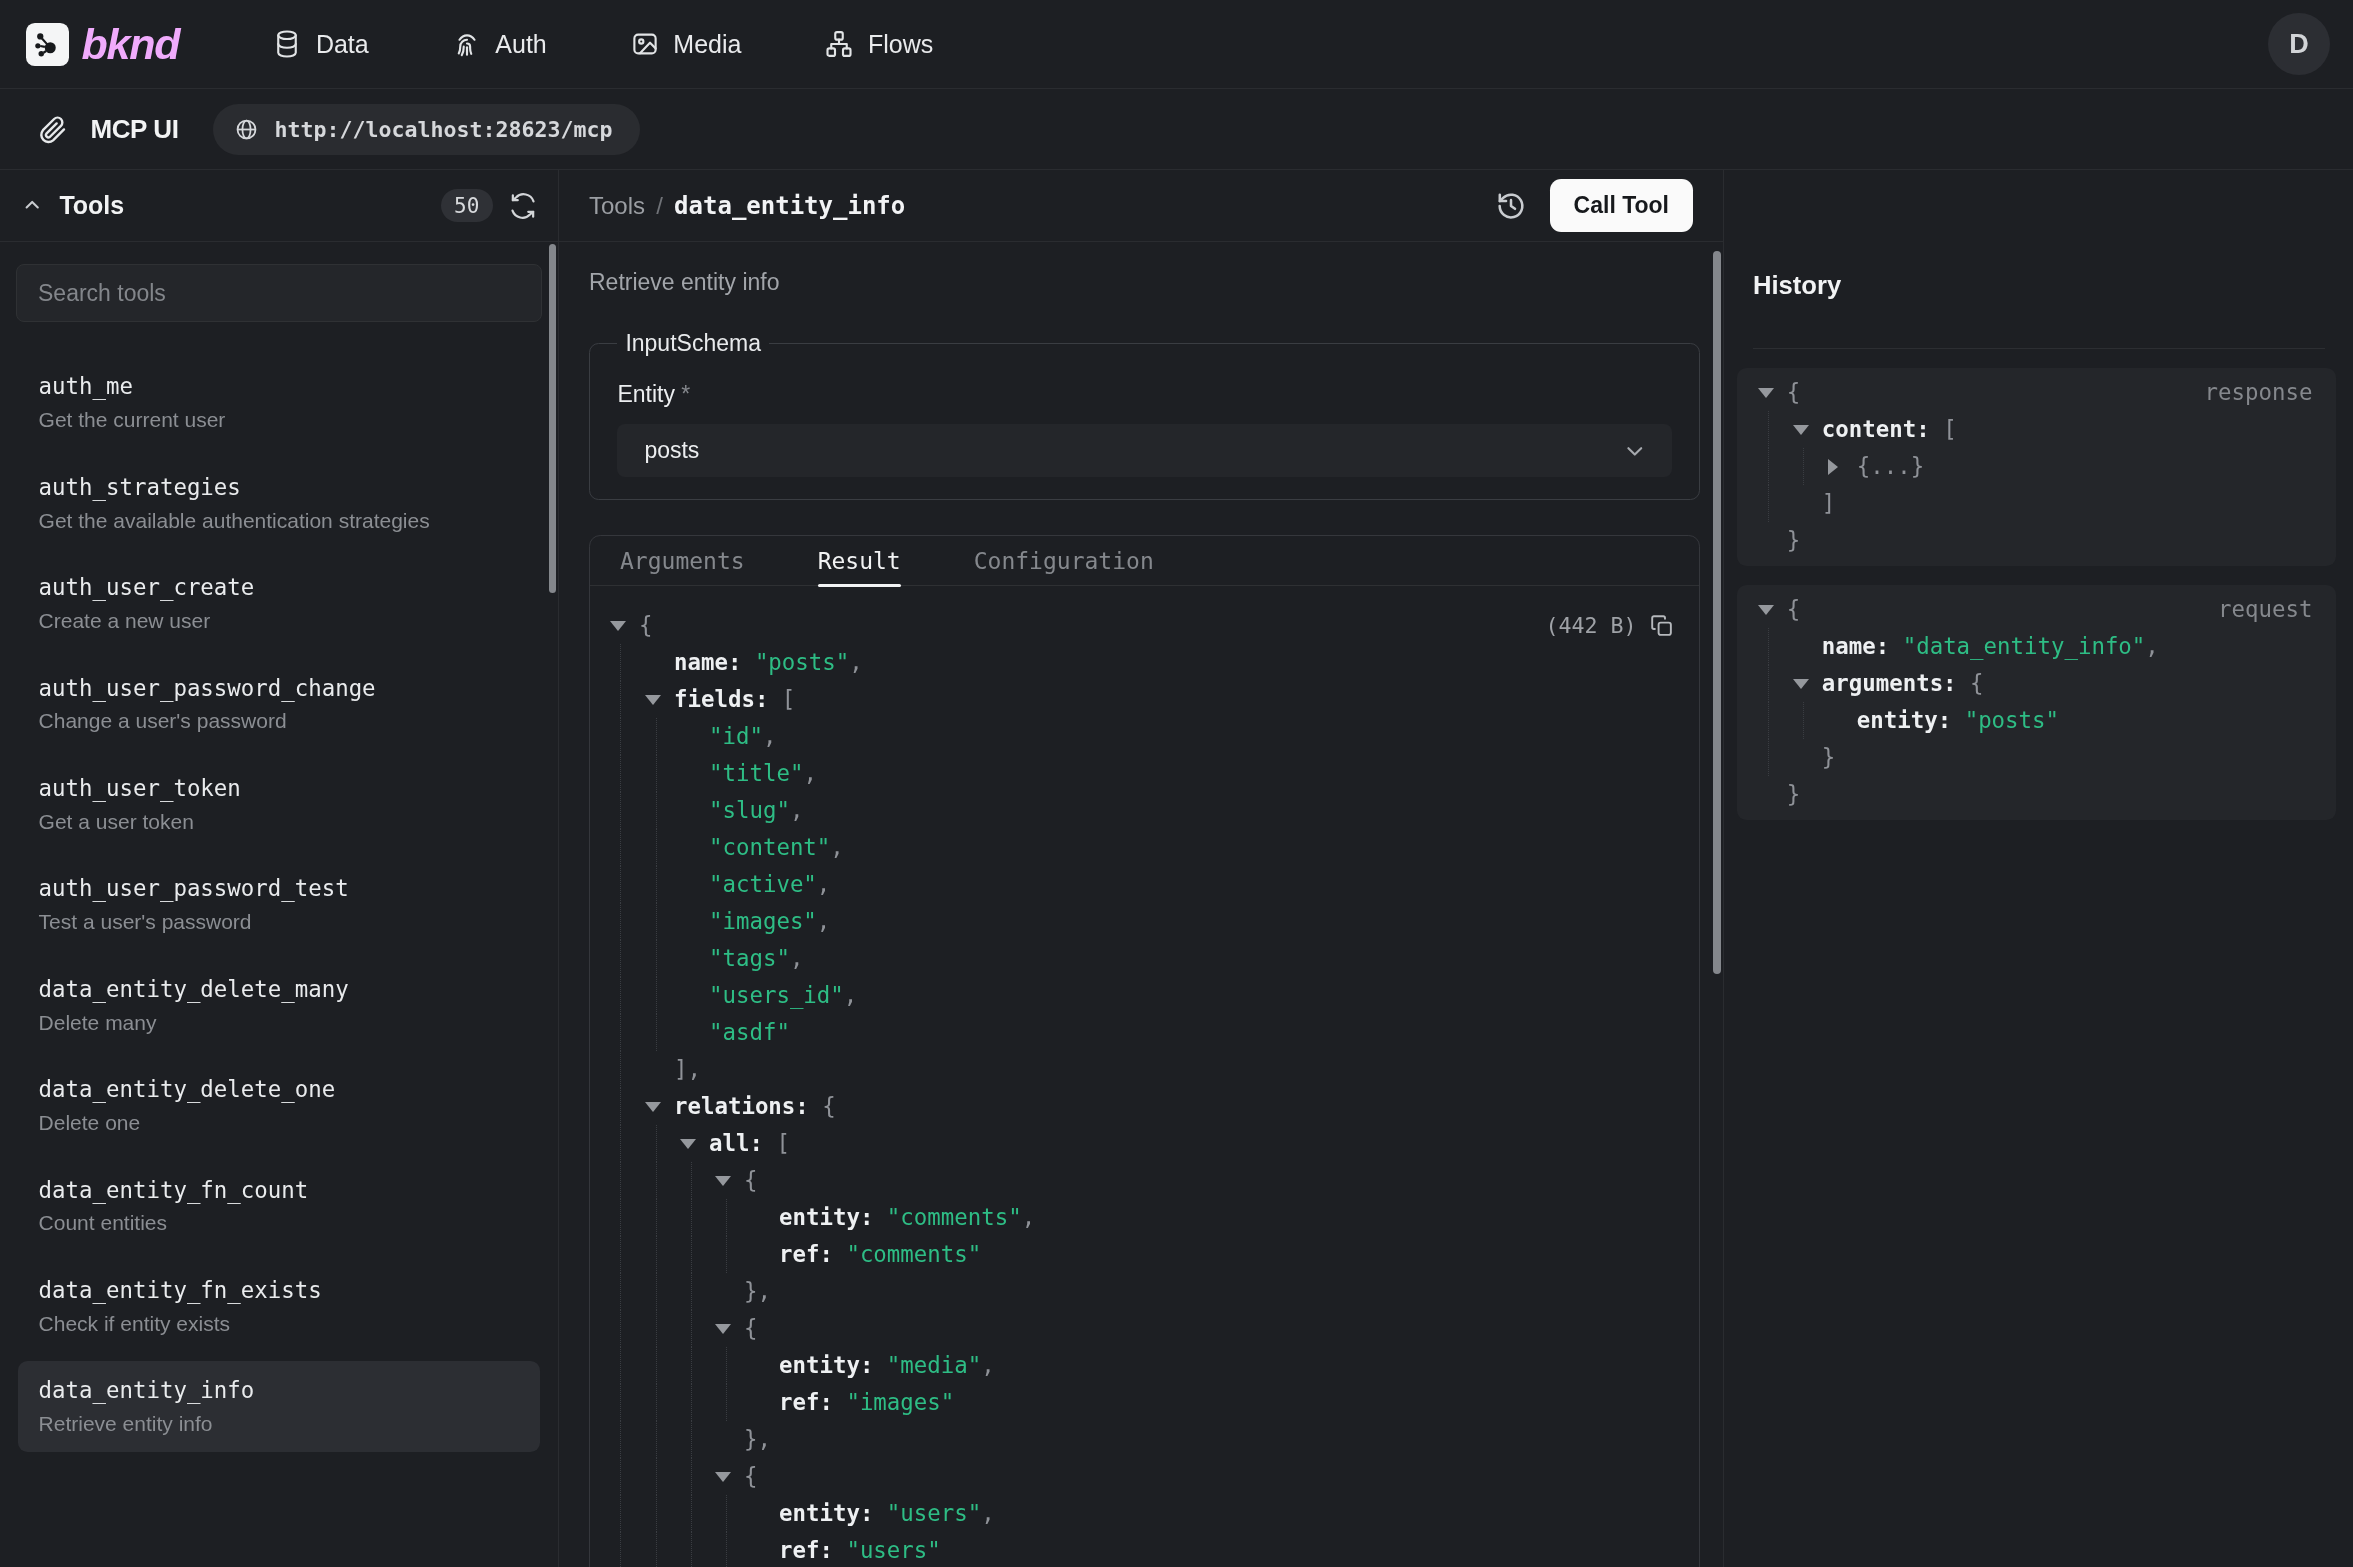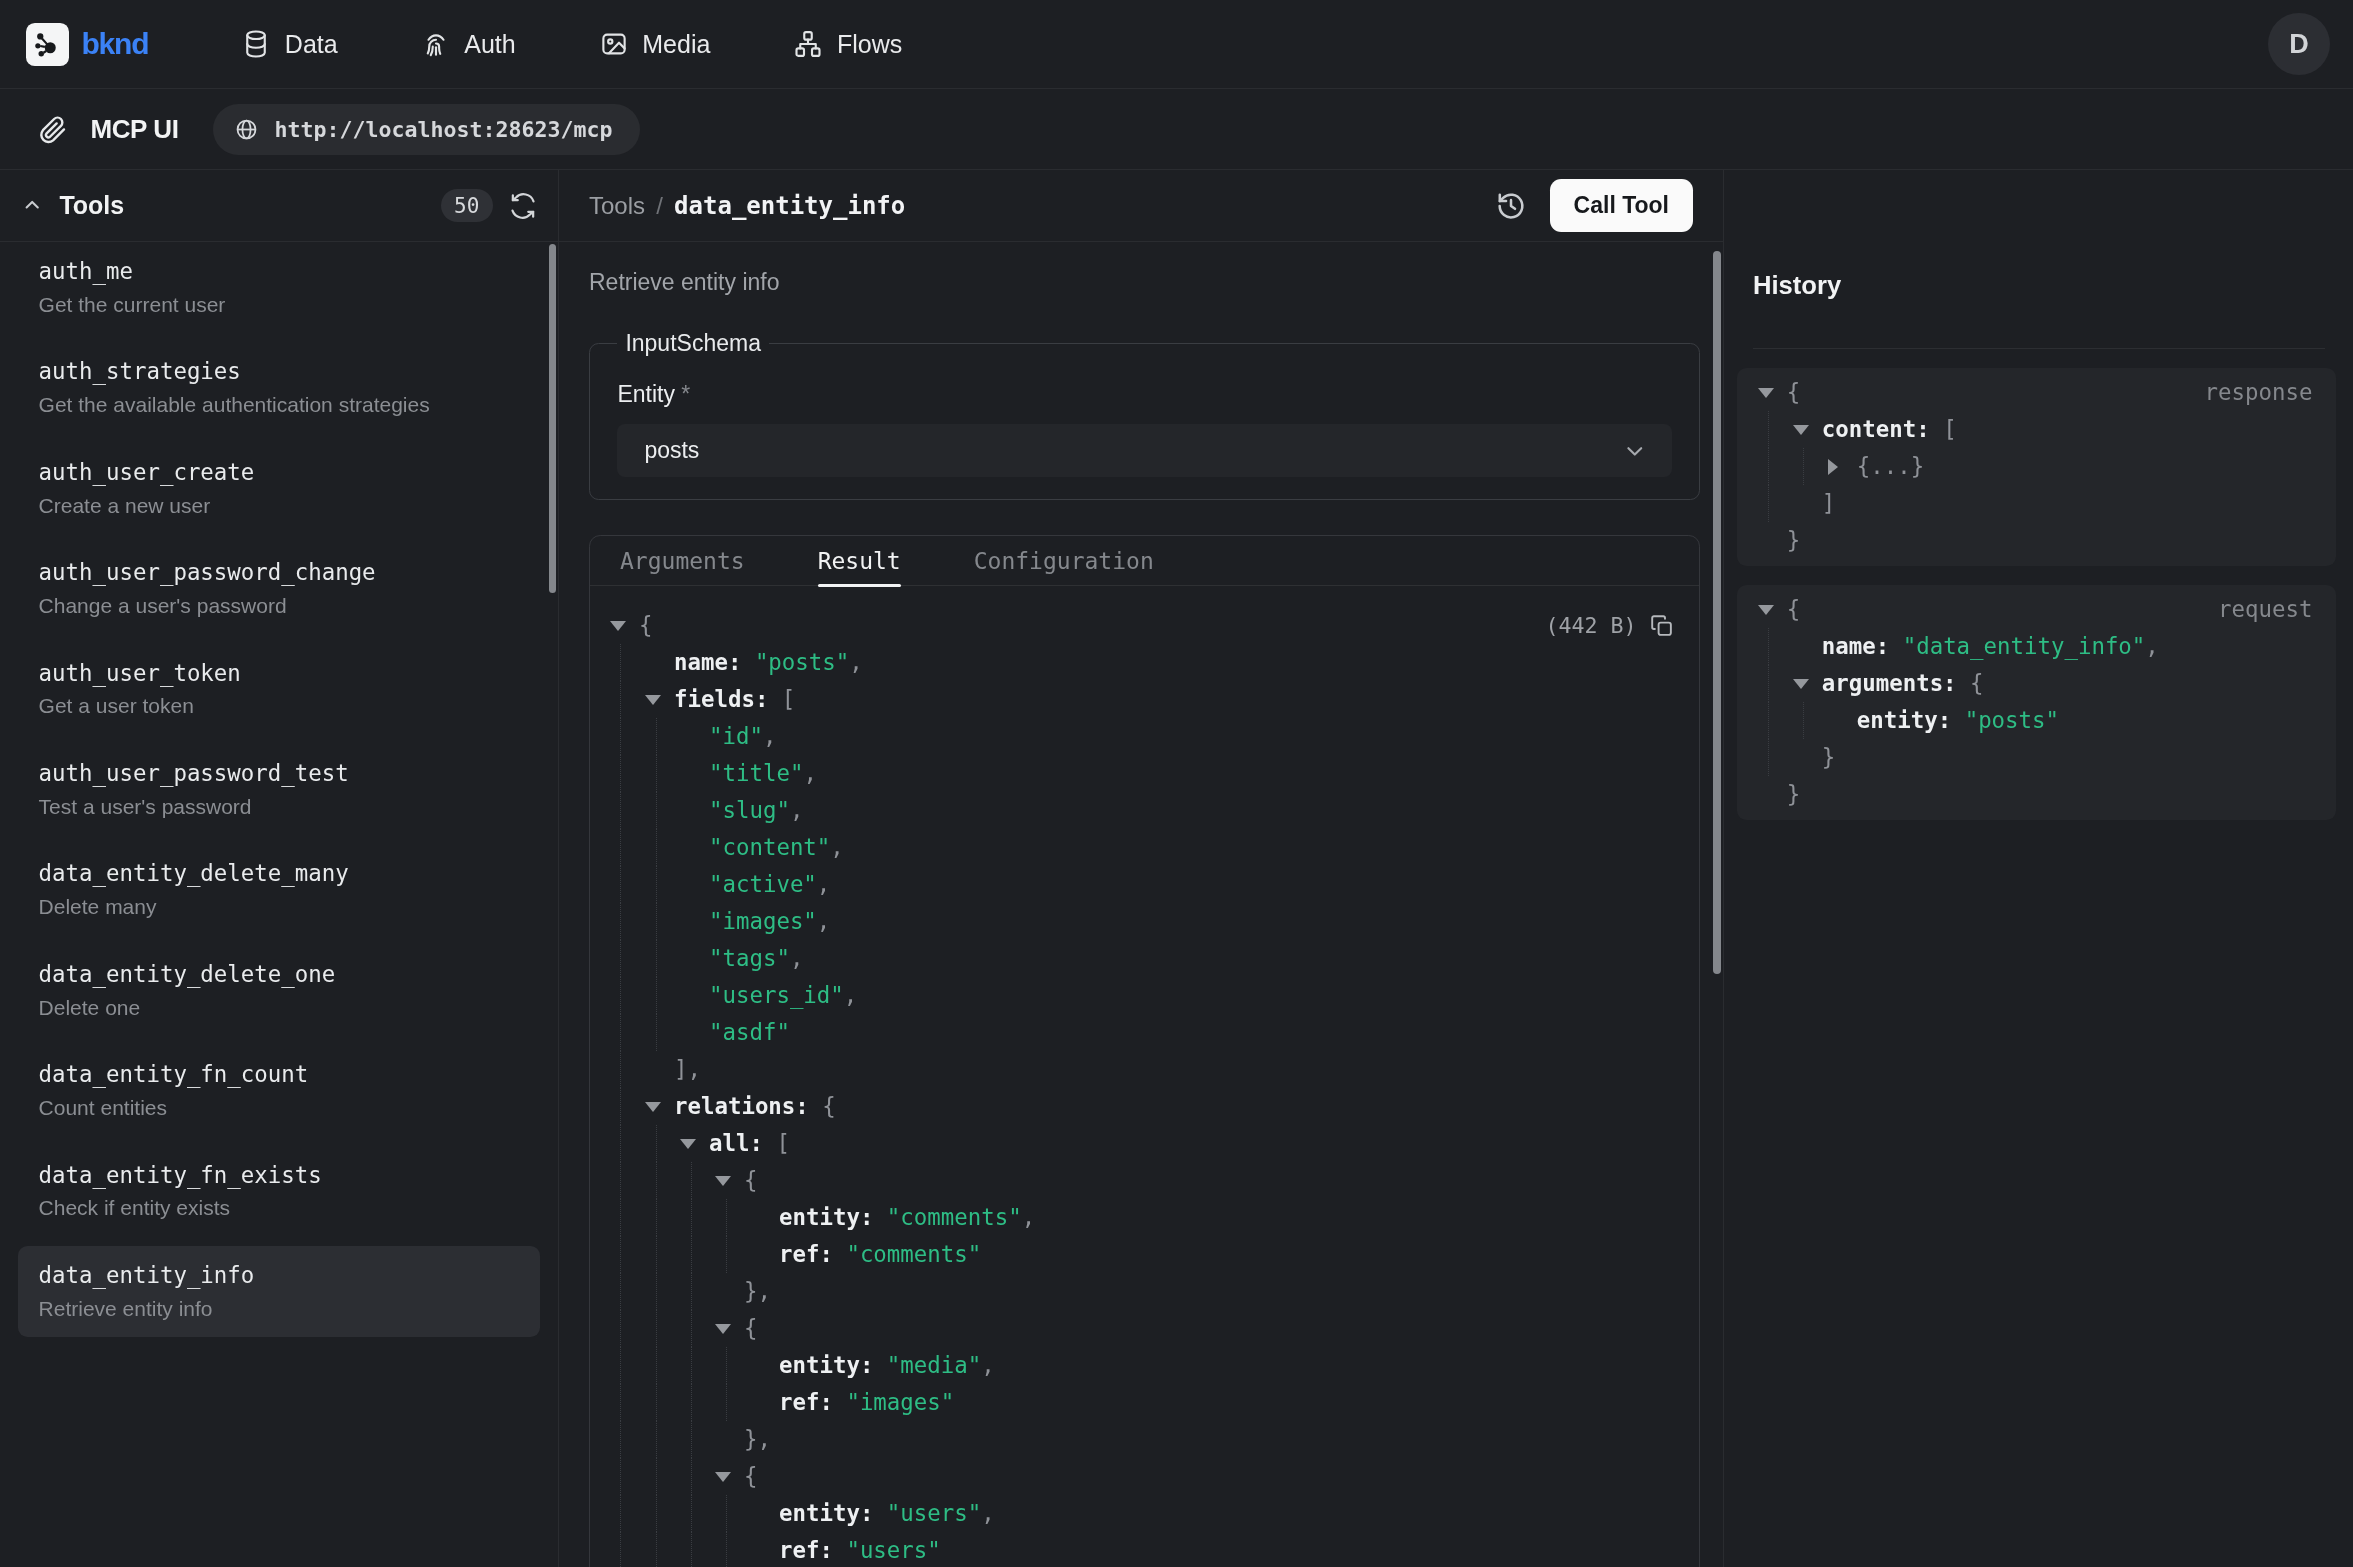--- a/index.html
+++ b/index.html
@@ -9,21 +9,21 @@
     font-family:"Liberation Sans","DejaVu Sans",sans-serif;
   }
   .mono { font-family:"DejaVu Sans Mono","Liberation Mono",monospace; }
 
   
   .topbar { height:89px; display:flex; align-items:center; padding:0 24px 0 25.6px;
             border-bottom:1.6px solid #2a2c30; }
   .logo { display:flex; align-items:center; gap:12.8px; }
   .logo-mark { width:43px; height:43px; background:#f4f5f6; border-radius:8.8px;
                display:flex; align-items:center; justify-content:center; }
-  .logo-word { font-size:30px; font-weight:800; letter-spacing:-1.2px; color:#3b82f6; }
+  .logo-word { font-size:43px; font-weight:800; letter-spacing:-1.2px; color:#f0abfc;font-style:italic; }
   .mainnav { display:flex; align-items:center; gap:83px; margin-left:93px; }
   .nav-item { display:flex; align-items:center; gap:13.6px; font-size:25px; font-weight:500;
               color:#e9eaec; cursor:pointer; }
   .nav-item svg { width:30px; height:30px; stroke:#e2e4e6; }
   .avatar { margin-left:auto; width:62px; height:62px; border-radius:50%; background:#2c2e33;
             display:flex; align-items:center; justify-content:center;
             font-size:27px; font-weight:600; color:#d2d4d7; cursor:pointer; }
 
   
   .mcpbar { height:81px; display:flex; align-items:center; padding:0 36px;
@@ -207,20 +207,23 @@
       <span class="sidebar-title">Tools</span>
       <span class="count-badge mono">50</span>
       <span class="refresh-btn">
         <svg viewBox="0 0 24 24" fill="none" stroke-width="1.9" stroke-linecap="round" stroke-linejoin="round">
           <path d="M21 8a9 9 0 0 0-15-3.3L3.3 7"></path>
             <path d="M3.3 2.8v4.2h4.2"></path>
           <path d="M3 16a9 9 0 0 0 15 3.3l2.7-2.3"></path>
             <path d="M20.7 21.2V17h-4.2"></path>
         </svg>
       </span>
+    </div>
+    <div class="search-wrap">
+      <input class="search-input" type="text" placeholder="Search tools" style="">
     </div>
     <div class="tool-list">
         <div class="tool-item">
           <div class="tool-name mono">auth_me</div>
           <div class="tool-desc">Get the current user</div>
         </div>
         <div class="tool-item">
           <div class="tool-name mono">auth_strategies</div>
           <div class="tool-desc">Get the available authentication strategies</div>
         </div>

